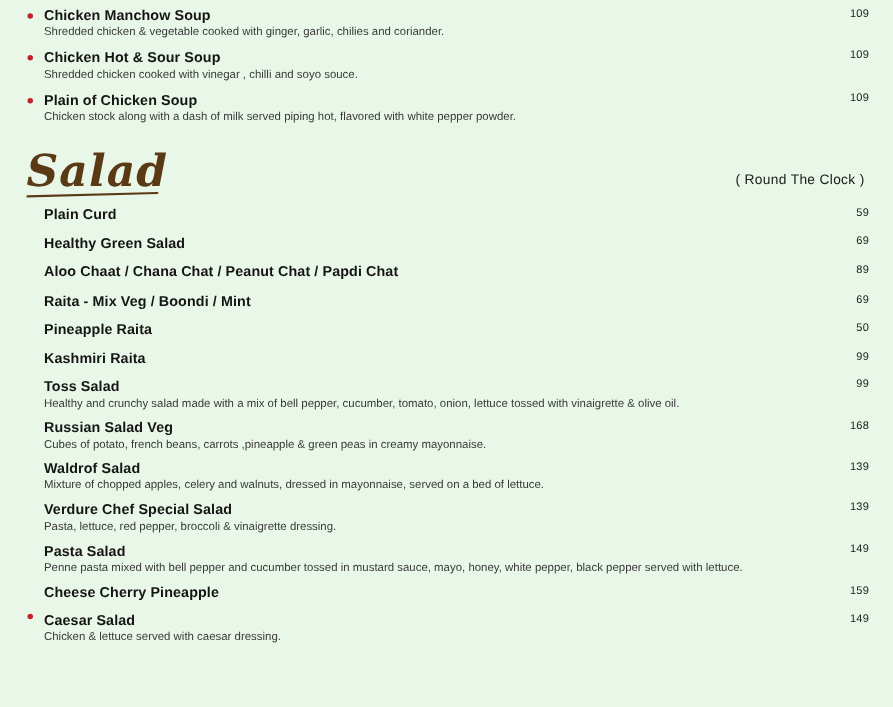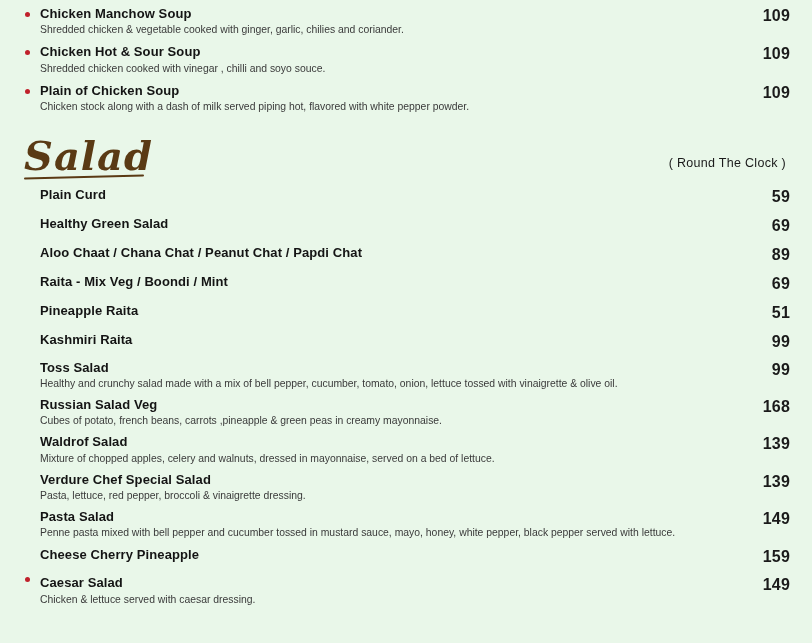--- a/index.html
+++ b/index.html
@@ -31,22 +31,22 @@
     padding-left: 18px;
   }
   .item .left {
     flex: 1 1 auto;
     min-width: 0;
   }
   .item .price {
     flex: 0 0 auto;
     width: 56px;
     text-align: right;
-    font-weight: bold;
-    font-size: 16px;
+    font-weight: normal;
+    font-size: 10px;
     letter-spacing: .2px;
     color: #1a1a1a;
     padding-top: 1px;
   }
   .name {
     font-weight: bold;
     font-size: 13px;
     letter-spacing: .1px;
     color: #141414;
     line-height: 1.25;
@@ -193,21 +193,21 @@
       <div class="left">
         <div class="name">Raita - Mix Veg / Boondi / Mint</div>
       </div>
       <div class="price">69</div>
     </div>
 
     <div class="item">
       <div class="left">
         <div class="name">Pineapple Raita</div>
       </div>
-      <div class="price">51</div>
+      <div class="price">50</div>
     </div>
 
     <div class="item">
       <div class="left">
         <div class="name">Kashmiri Raita</div>
       </div>
       <div class="price">99</div>
     </div>
 
     <div class="item tight">

